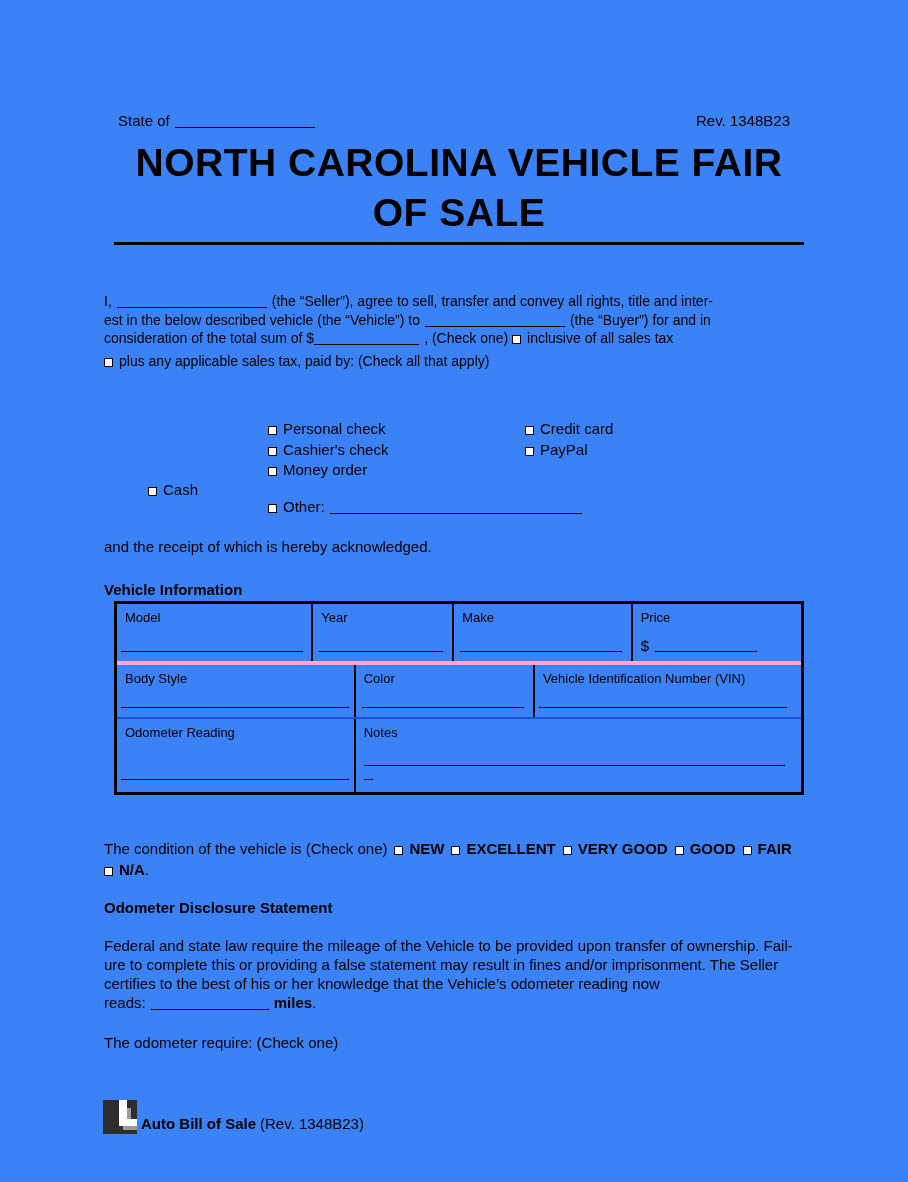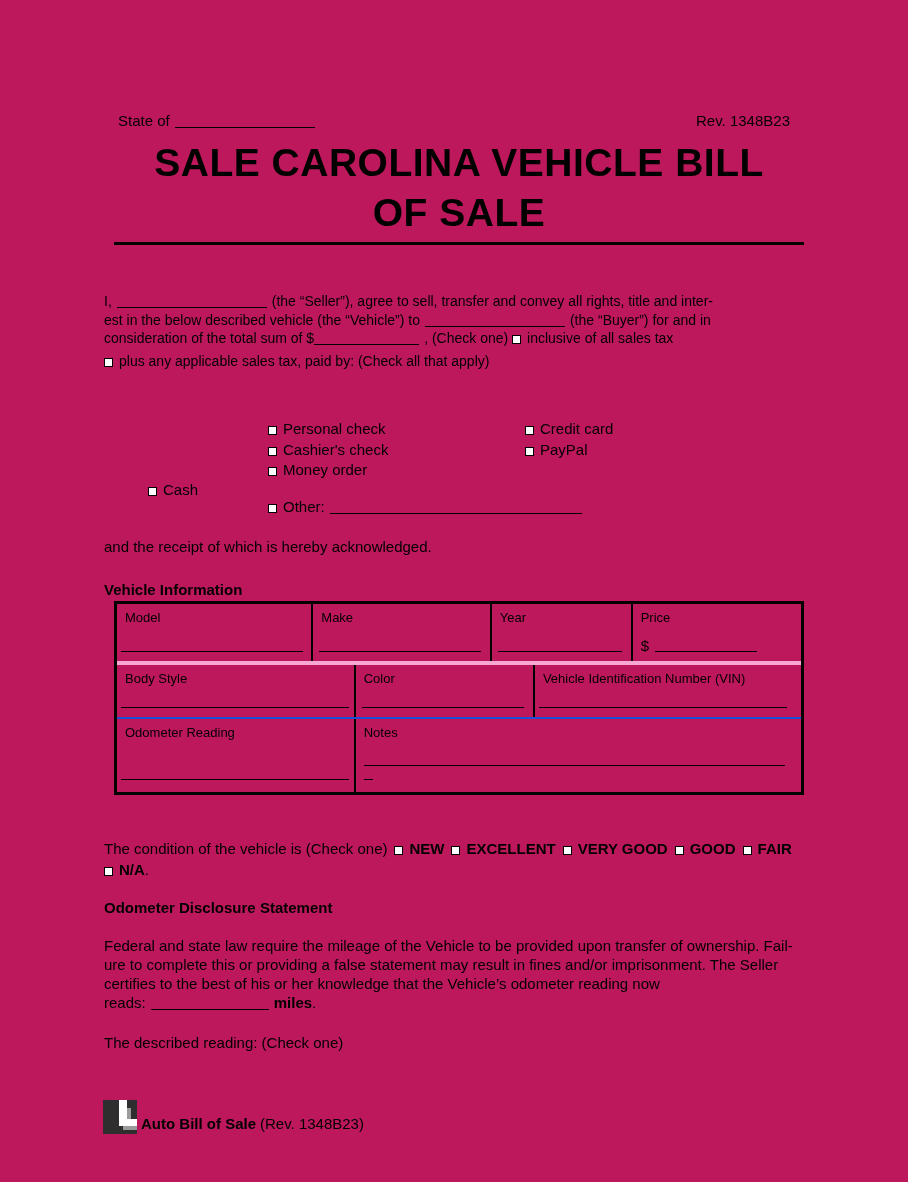--- a/index.html
+++ b/index.html
@@ -1,18 +1,18 @@
 <!DOCTYPE html>
 <html><head>
 <meta charset="utf-8">
 <style>
   * { margin:0; padding:0; box-sizing:border-box; }
   html,body { background:#ffffff; }
   body { font-family:"Liberation Sans", sans-serif; color:#000; }
-  .page { position:relative; width:908px; height:1182px; background:#be185d; overflow:hidden; }
+  .page { position:relative; width:908px; height:1182px; background:#3b82f6; overflow:hidden; }
 
   
   .state-row-left { position:absolute; top:112px; left:118px; font-size:15px; white-space:nowrap; }
   .rev-label { position:absolute; top:112px; right:118px; font-size:15px; }
   .doc-title { position:absolute; top:138px; left:114px; width:690px; text-align:center;
                font-size:39px; font-weight:700; line-height:50px; letter-spacing:0.5px; }
   .title-rule { position:absolute; top:242px; left:114px; width:690px; height:3px; background:#000; }
 
   
   .blank { display:inline-block; border-bottom:1.5px solid #000; height:13px;
@@ -84,21 +84,21 @@
 <body>
 
 <div class="page">
 
   <div class="state-row-left">
     <span>State of</span><span class="blank" style="width:140px;"></span>
   </div>
   <div class="rev-label">Rev. 1348B23</div>
 
   <div class="doc-title">
-    <div>SALE CAROLINA VEHICLE BILL</div>
+    <div>NORTH CAROLINA VEHICLE FAIR</div>
     <div>OF SALE</div>
   </div>
   <div class="title-rule"></div>
 
   <div class="intro">
     <div class="ln">
       <span>I,</span><span class="blank" style="width:150px;"></span><span>(the “Seller”), agree to sell, transfer and convey all rights, title and inter-</span>
     </div>
     <div class="ln">
       <span>est in the below described vehicle (the “Vehicle”) to</span><span class="blank" style="width:140px;"></span><span>(the “Buyer”) for and in</span>
@@ -139,26 +139,26 @@
   <div class="receipt-line">and the receipt of which is hereby acknowledged.</div>
 
   <div class="vi-heading">Vehicle Information</div>
 
   <div class="vtable">
     <div class="vrow vrow-1">
       <div class="vcell c-model">
         <span>Model</span>
         <div class="cell-line" style="left:4px; right:8px;"></div>
       </div>
+      <div class="vcell c-year">
+        <span>Year</span>
+        <div class="cell-line"></div>
+      </div>
       <div class="vcell c-make">
         <span>Make</span>
-        <div class="cell-line"></div>
-      </div>
-      <div class="vcell c-year">
-        <span>Year</span>
         <div class="cell-line"></div>
       </div>
       <div class="vcell c-price last">
         <span>Price</span>
         <span class="price-dollar">$</span>
         <div class="cell-line"></div>
       </div>
     </div>
     <div class="vrow vrow-2">
       <div class="vcell c-body">
@@ -200,21 +200,21 @@
 
   <div class="odo-para">
     <div class="ln">Federal and state law require the mileage of the Vehicle to be provided upon transfer of ownership. Fail-</div>
     <div class="ln">ure to complete this or providing a false statement may result in fines and/or imprisonment. The Seller</div>
     <div class="ln">certifies to the best of his or her knowledge that the Vehicle’s odometer reading now</div>
     <div class="ln">
       <span>reads:</span><span class="blank" style="width:118px;"></span><span class="bold">miles</span><span>.</span>
     </div>
   </div>
 
-  <div class="odo-check-line">The described reading: (Check one)</div>
+  <div class="odo-check-line">The odometer require: (Check one)</div>
 
   <div class="footer">
     <svg class="logo" viewBox="0 0 34 34" aria-hidden="true">
       <rect x="0" y="0" width="34" height="34" fill="#2e2e2e"></rect>
       <path d="M24 8 h4 v12 h-4 z" fill="#9b9b9b"></path>
       <path d="M20 26 h14 v4 h-14 z" fill="#9b9b9b"></path>
       <path d="M16 0 h8 v19 h10 v7 h-18 z" fill="#ffffff"></path>
     </svg>
     <div class="footer-text">
       <span class="bold">Auto Bill of Sale</span><span class="rest">(Rev. 1348B23)</span>

